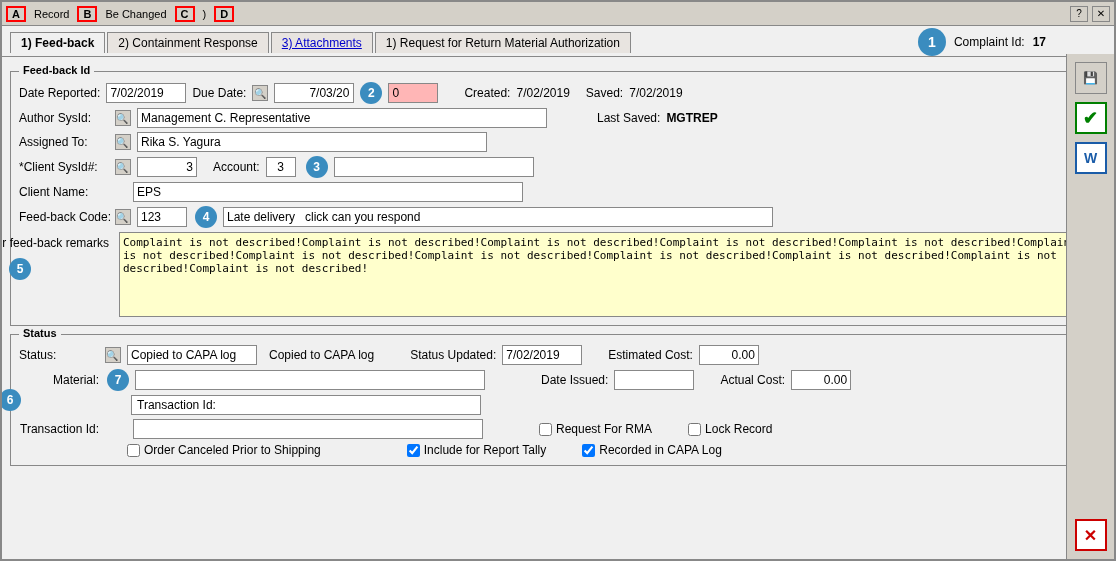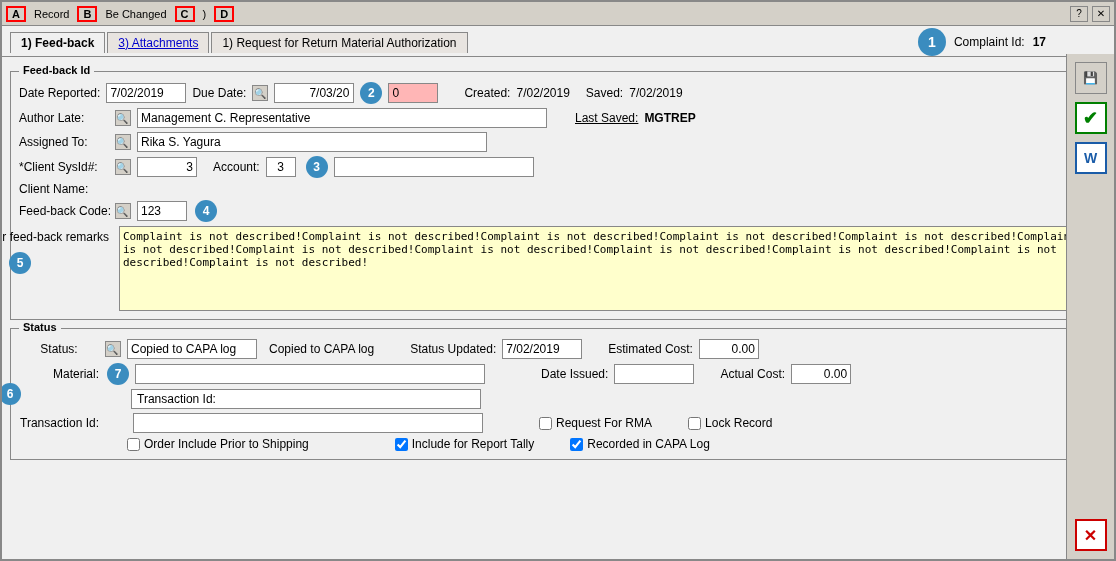--- a/index.html
+++ b/index.html
@@ -236,20 +236,23 @@
     <div class="title-bar-right">
       <div class="title-btn">?</div>
       <div class="title-btn">✕</div>
     </div>
   </div>
 
   <div class="tabs-bar">
     <div class="tab active">
       <span>1) Feed-back</span>
     </div>
+    <div class="tab">
+      <span>2) Containment Response</span>
+    </div>
     <div class="tab" style="color:#0000cc; text-decoration:underline;">
       <span>3) Attachments</span>
     </div>
     <div class="tab">
       <span>1) Request for Return Material Authorization</span>
     </div>
 
     <div style="margin-left: auto; display:flex; align-items:center; gap:8px; padding-right: 60px;">
       <div class="circle-badge">1</div>
       <span style="font-size:12px;">Complaint Id:</span>
@@ -274,24 +277,24 @@
 
           <input class="form-input pink" style="width: 50px;" value="0">
 
           <span class="form-label" style="margin-left:20px;">Created:</span>
           <span>7/02/2019</span>
           <span class="form-label" style="margin-left:10px;">Saved:</span>
           <span>7/02/2019</span>
         </div>
 
         <div class="form-row">
-          <span class="form-label" style="width:90px;">Author Late:</span>
+          <span class="form-label" style="width:90px;">Author SysId:</span>
           <div class="search-icon">🔍</div>
           <input class="form-input" style="width: 410px;" value="Management C. Representative">
-          <span style="margin-left:22px; font-size:12px;text-decoration:underline;">Last Saved:</span>
+          <span style="margin-left:44px; font-size:12px;">Last Saved:</span>
           <span style="font-weight:bold;">MGTREP</span>
         </div>
 
         <div class="form-row">
           <span class="form-label" style="width:90px;">Assigned To:</span>
           <div class="search-icon">🔍</div>
           <input class="form-input" style="width: 350px;" value="Rika S. Yagura">
         </div>
 
         <div class="form-row">
@@ -299,44 +302,46 @@
           <div class="search-icon">🔍</div>
           <input class="form-input" style="width: 60px; text-align: right;" value="3">
           <span class="form-label" style="margin-left:10px;">Account:</span>
           <input class="form-input" style="width: 30px; text-align: center;" value="3">
           <div class="circle-badge" style="position:relative; width:22px; height:22px; font-size:12px; margin-left:4px;">3</div>
           <input class="form-input" style="width: 200px;">
           </div>
 
         <div class="form-row">
           <span class="form-label" style="width:90px;">Client Name:</span>
+          <input class="form-input" style="width: 390px; margin-left: 18px;" value="EPS">
         </div>
 
         <div class="form-row">
           <span class="form-label" style="width:90px;">Feed-back Code:</span>
           <div class="search-icon">🔍</div>
           <input class="form-input" style="width: 50px;" value="123">
           <div class="circle-badge" style="position:relative; width:22px; height:22px; font-size:12px; margin-left:2px;">4</div>
+          <input class="form-input" style="width: 550px;" value="Late delivery   click can you respond">
         </div>
 
         <div class="form-row" style="align-items:flex-start;">
           <div style="display:flex; flex-direction:column; align-items:flex-end; width:90px; padding-top:4px; position:relative;">
             <span class="form-label" style="text-align:right; white-space:nowrap;">Customer feed-back remarks</span>
             <div class="circle-badge" style="position:absolute; bottom:-30px; left:-10px; width:22px; height:22px; font-size:12px;">5</div>
           </div>
           <textarea class="remarks-area" style="flex: 1 1 0%; margin-left: 4px; height: 85px;">Complaint is not described!Complaint is not described!Complaint is not described!Complaint is not described!Complaint is not described!Complaint is not described!Complaint is not described!Complaint is not described!Complaint is not described!Complaint is not described!Complaint is not described!Complaint is not described!</textarea>
         </div>
       </div>
 
       <div class="status-section" style="padding-top:10px; margin-top:8px; position:relative;">
         <span class="status-title">Status</span>
         <div class="circle-badge" style="position:absolute; left:-12px; top:50%; transform:translateY(-50%); width:22px; height:22px; font-size:12px;">6</div>
 
         <div class="form-row">
-          <span class="form-label" style="width:80px; text-align:center;">Status:</span>
+          <span class="form-label" style="width:80px; text-align:left;">Status:</span>
           <div class="search-icon">🔍</div>
           <input class="form-input" style="width: 130px;" value="Copied to CAPA log">
           <span style="margin-left:6px;">Copied to CAPA log</span>
           <span class="form-label" style="margin-left:30px;">Status Updated:</span>
           <input class="form-input" style="width: 80px;" value="7/02/2019">
           <span class="form-label" style="margin-left:20px;">Estimated Cost:</span>
           <input class="form-input" style="width: 60px; text-align: right;" value="0.00">
         </div>
 
         <div class="form-row">
@@ -367,21 +372,21 @@
           <div style="margin-left:30px; display:flex; align-items:center; gap:4px;">
             <input type="checkbox" id="lockrec" style="">
             <label for="lockrec">Lock Record</label>
           </div>
         </div>
 
         <div class="form-row" style="margin-top:2px;">
           <span style="width:102px;"></span>
           <div style="display:flex; align-items:center; gap:4px;">
             <input type="checkbox" id="ordcancel" style="">
-            <label for="ordcancel">Order Include Prior to Shipping</label>
+            <label for="ordcancel">Order Canceled Prior to Shipping</label>
           </div>
           <div style="margin-left:80px; display:flex; align-items:center; gap:4px;">
             <input type="checkbox" id="inclrep" checked="" style="">
             <label for="inclrep">Include for Report Tally</label>
           </div>
           <div style="margin-left:30px; display:flex; align-items:center; gap:4px;">
             <input type="checkbox" id="reccapa" checked="" style="">
             <label for="reccapa">Recorded in CAPA Log</label>
           </div>
         </div>

